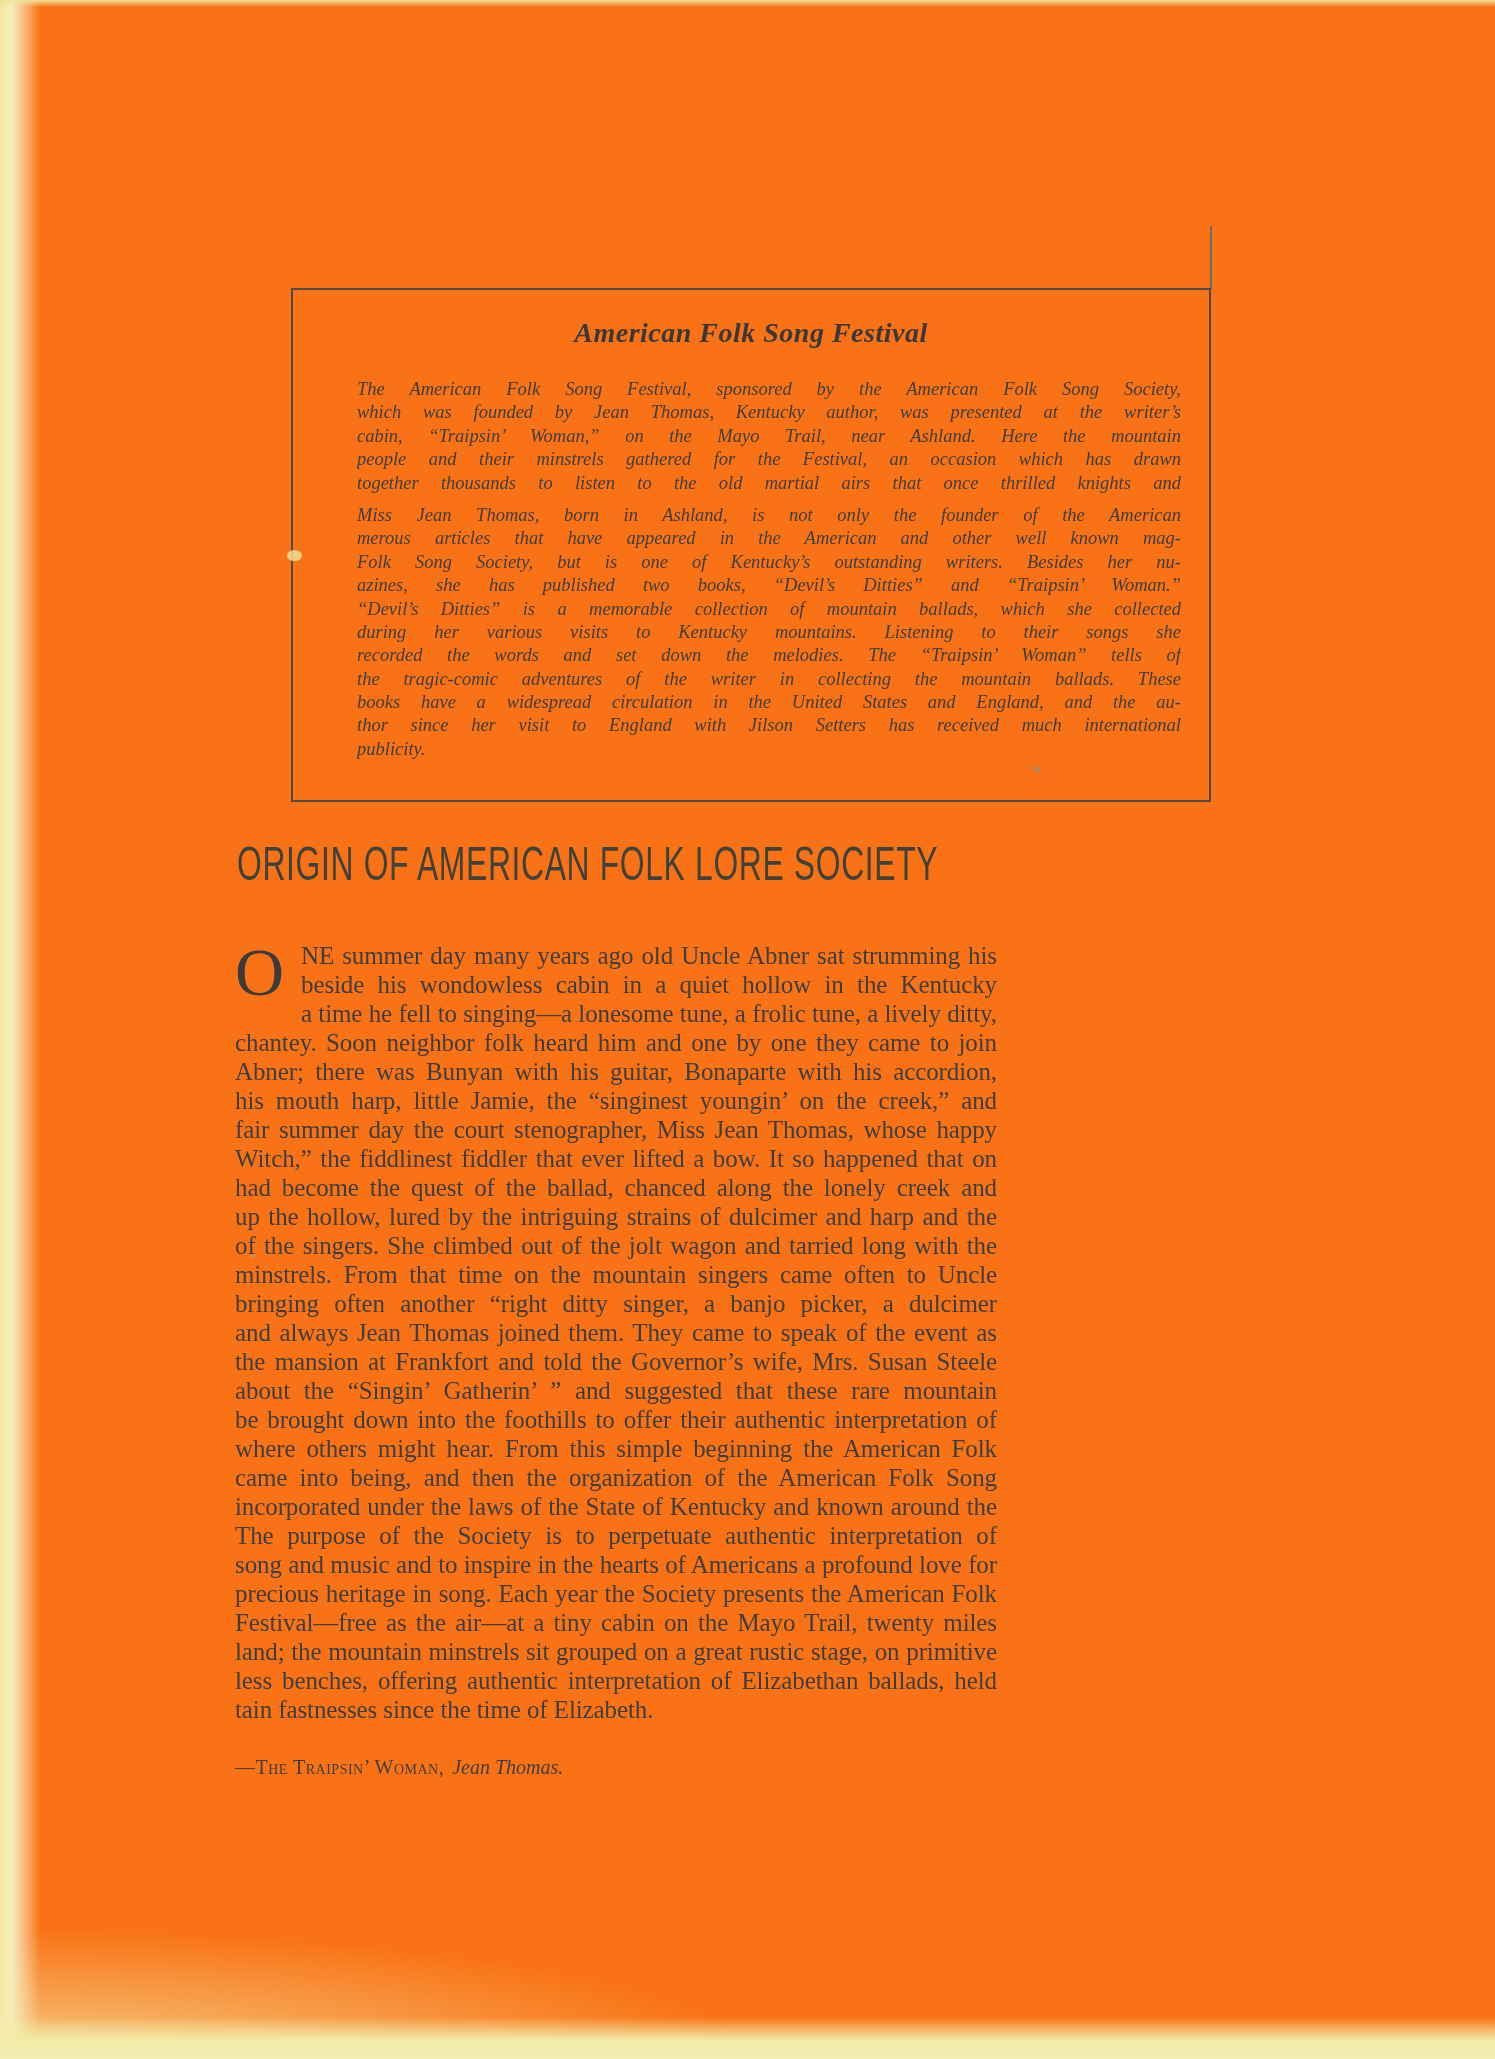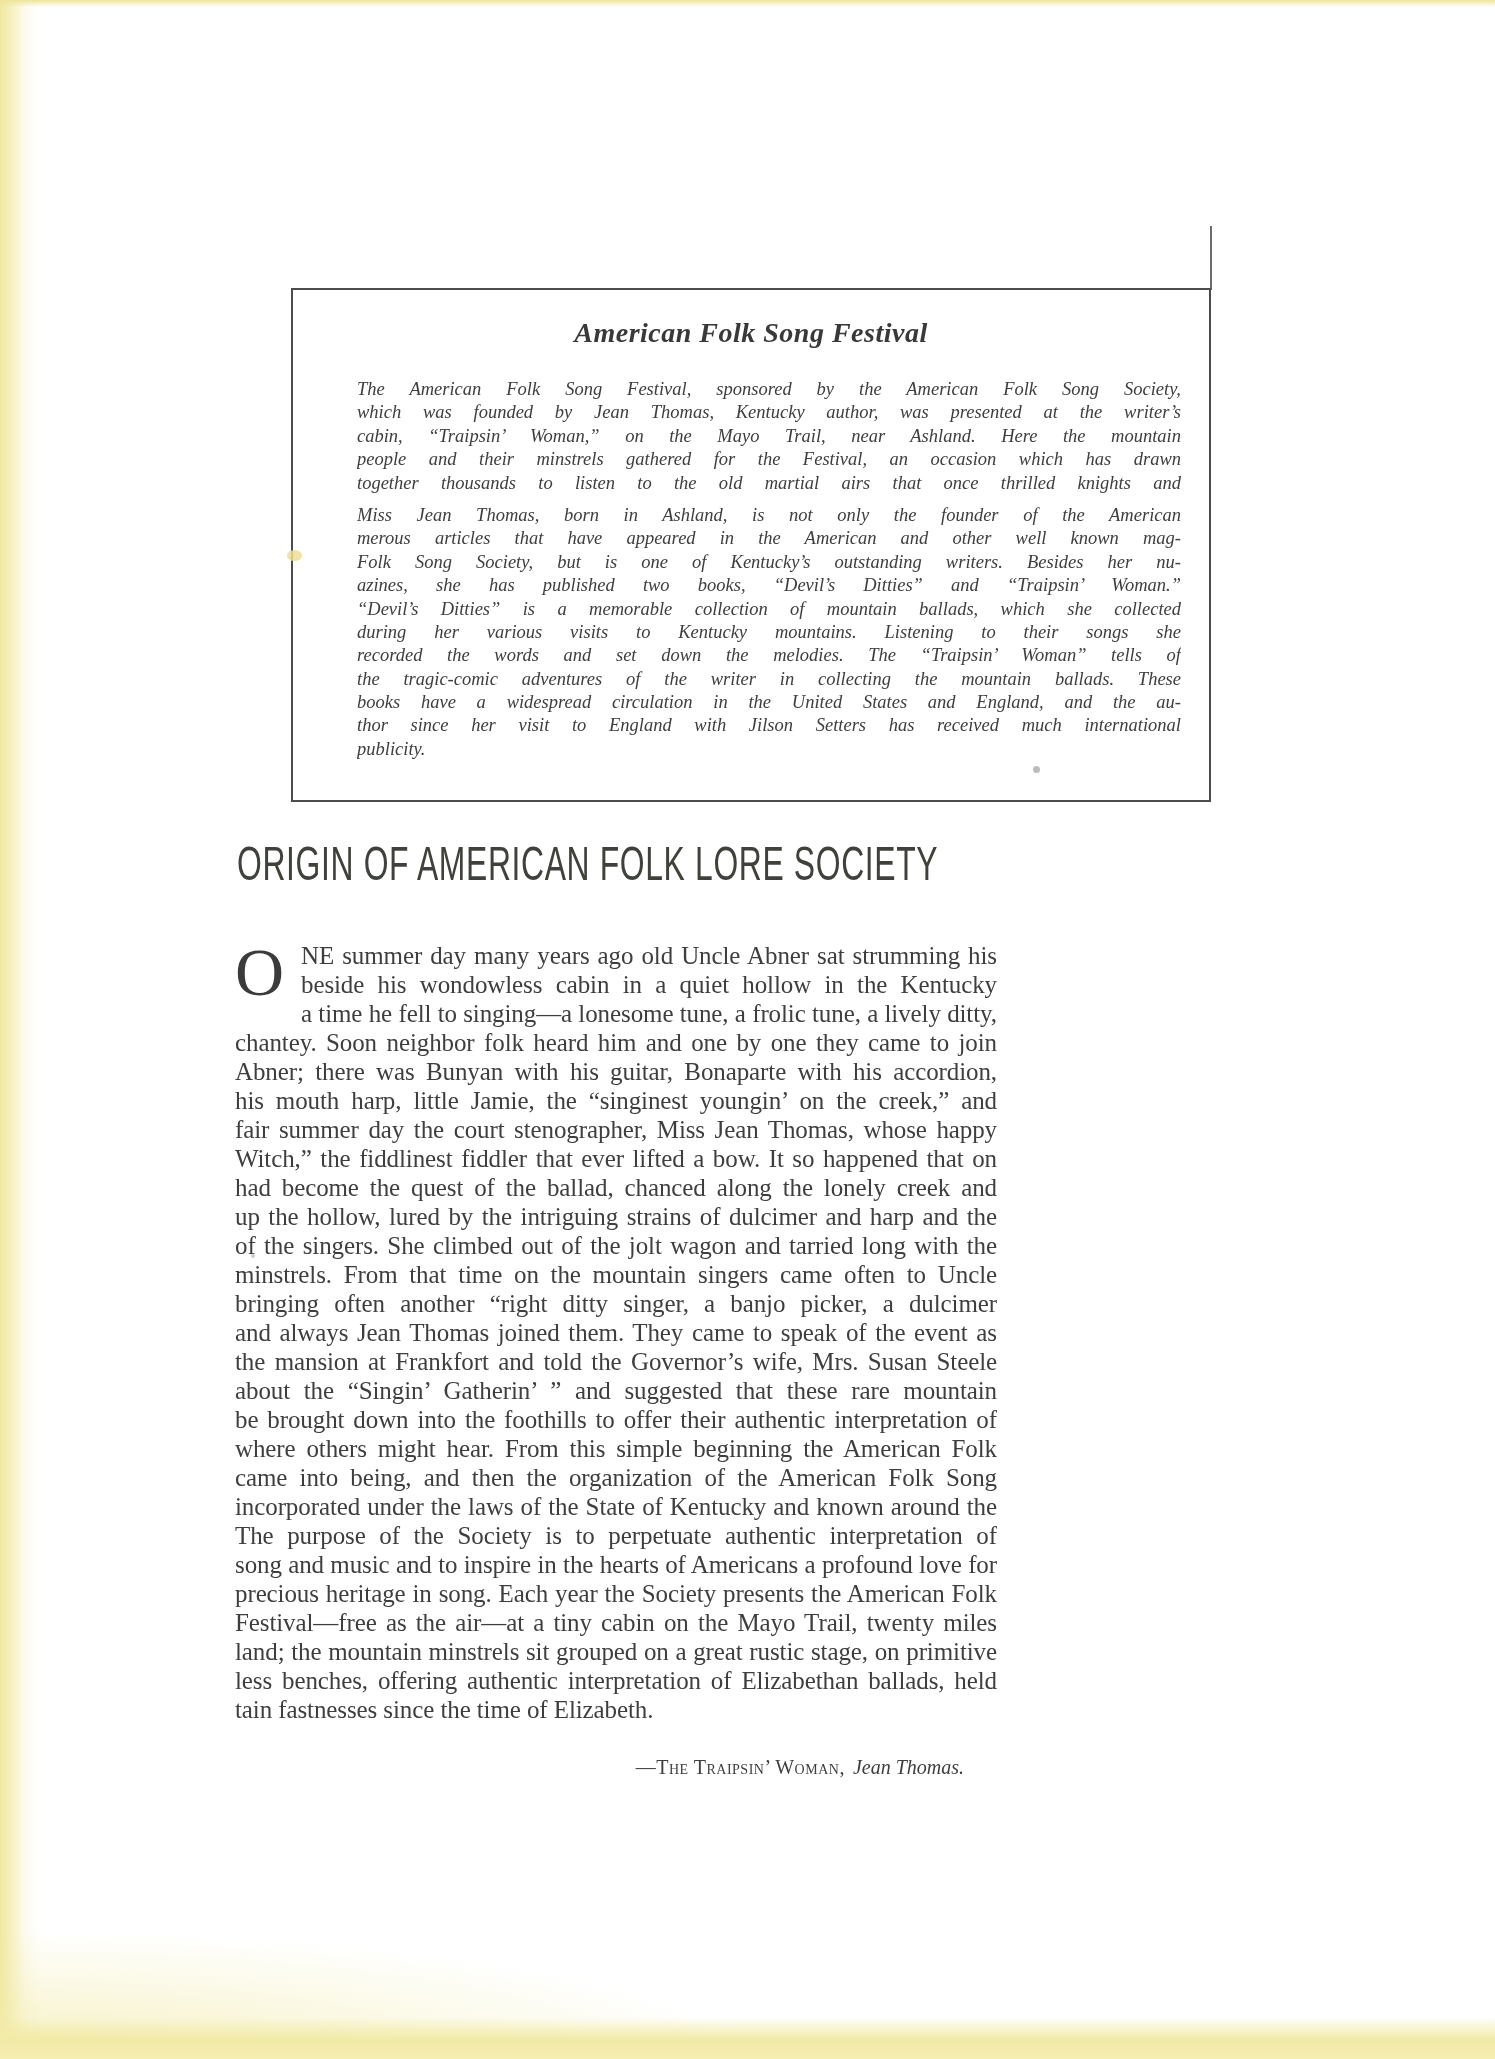--- a/index.html
+++ b/index.html
@@ -1,19 +1,19 @@
 <!DOCTYPE html>
 <html><head>
 <meta charset="utf-8">
 <style>
   html,body { margin:0; padding:0; background:#e8e6e0; }
   .page {
     position:relative;
     width:1495px; height:2059px;
-    background:#ffffff;
+    background:#f97316;
     font-family:"Liberation Serif", serif;
     color:#3e3e3e;
     overflow:hidden;
   }
   
   .edge-left {
     position:absolute; left:0; top:0; width:40px; height:100%;
     background:linear-gradient(90deg, #f0e79e 0%, #f6f0bf 28%, rgba(250,246,222,0.5) 62%, rgba(252,251,245,0) 100%);
   }
   .edge-top {
@@ -59,21 +59,21 @@
   .article { position:absolute; left:235px; top:941px; width:762px; }
   .article .jline { font-size:25px; line-height:29px; height:29px; letter-spacing:-0.1px; }
   .drop-cap {
     float:left; width:60px; height:56px;
     font-size:68px; line-height:54px; font-weight:400;
     margin:4px 6px 0 0; color:#3b3b3b;
   }
   .signature {
     position:absolute; left:235px; top:1756px; width:762px;
     box-sizing:border-box; padding-right:33px;
-    text-align:right; font-size:20px; color:#3e3e3e;
+    text-align:left; font-size:20px; color:#3e3e3e;
   }
   .sig-caps { font-variant:small-caps; letter-spacing:0.5px; }
   .sig-author { font-style:italic; margin-left:8px; }
   
   .box-tick { position:absolute; left:1210px; top:226px; width:2px; height:64px; background:#6d6d6d; }
   .speck-gray { position:absolute; left:1033px; top:766px; width:7px; height:7px; border-radius:50%; background:#8f8f8f; opacity:0.6; }
   .speck-yellow { position:absolute; left:287px; top:550px; width:15px; height:11px; border-radius:50%; background:#ecdf96; opacity:0.85; }
   .speck-small { position:absolute; left:251px; top:1254px; width:4px; height:4px; border-radius:50%; background:#a8a8a8; opacity:0.55; }
 </style>
 </head>

